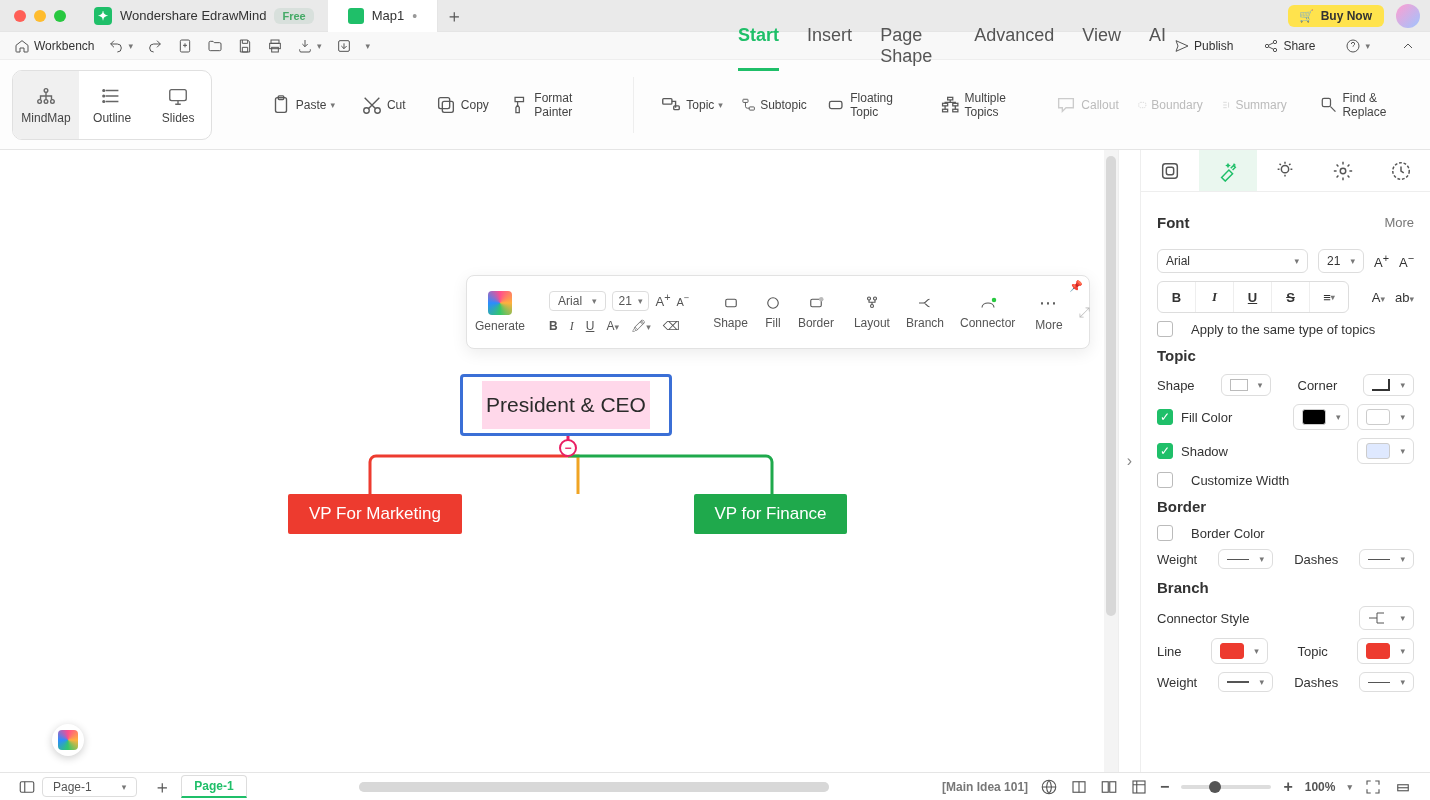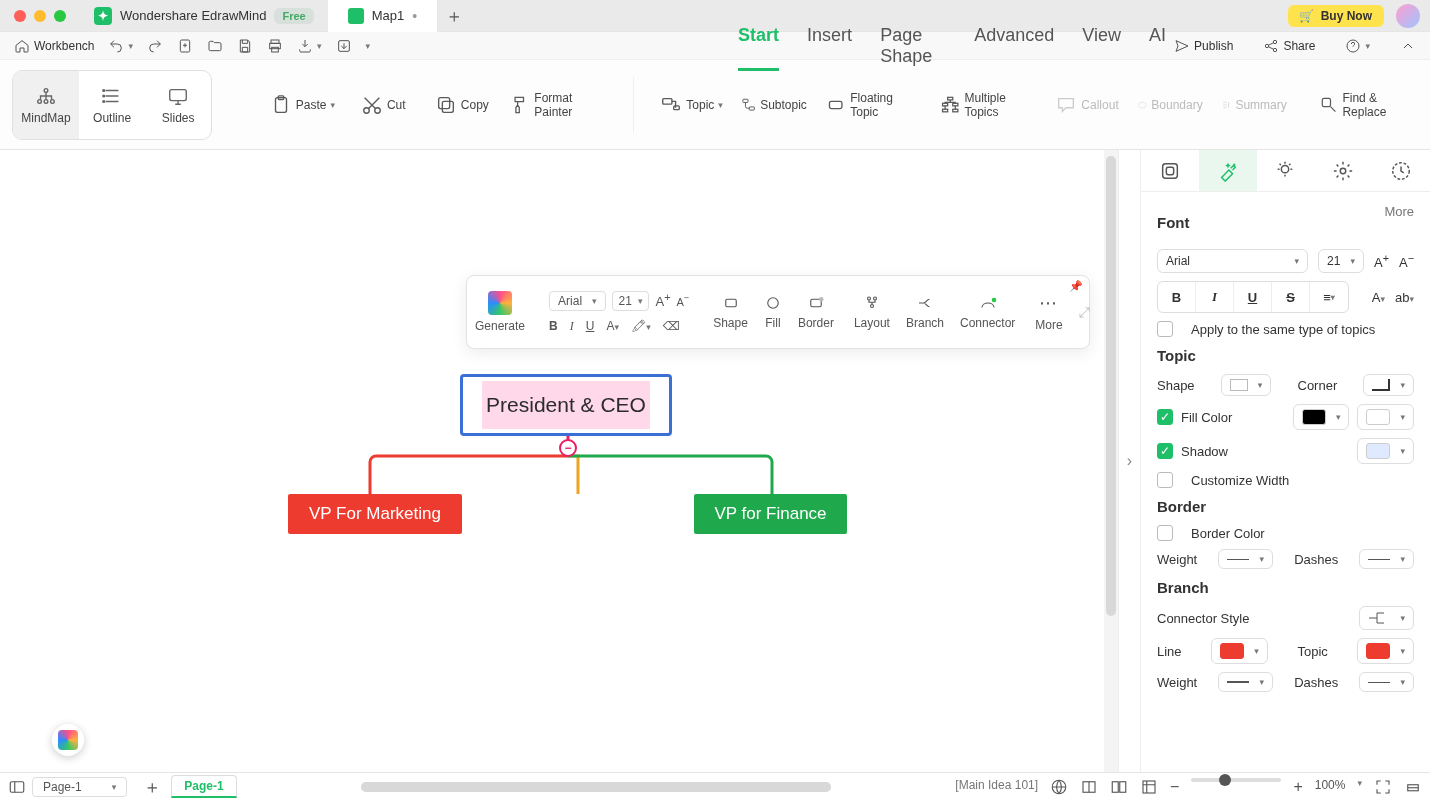--- a/index.html
+++ b/index.html
@@ -95,31 +95,31 @@
   .chk.on { background:var(--accent); border-color:var(--accent); color:#fff; font-size:12px; }
   .more-link { color:#777; font-weight:400; font-size:13px; cursor:pointer; }
   .color-sw { width:24px; height:16px; border-radius:3px; border:1px solid #ccc; display:inline-block;}
   
   .vscroll { position:absolute; right:0; top:0; bottom:0; width:14px; background:#f4f4f4; }
   .vscroll .thumb { position:absolute; left:2px; right:2px; top:6px; height:460px; background:#d8d8d8; border-radius:6px; }
   
   .ai-fab { position:absolute; left:52px; bottom:16px; width:32px; height:32px; border-radius:50%; background:#fff; box-shadow:0 2px 8px rgba(0,0,0,0.2); display:flex; align-items:center; justify-content:center; }
   .ai-fab .g { width:20px; height:20px; border-radius:4px; background:conic-gradient(from 0deg,#ff4d8d,#ffb13d,#33c76a,#2b8cff,#ff4d8d);}
   
-  .statusbar { height:28px; background:#fff; border-top:1px solid var(--border-light); display:flex; align-items:center; padding:0 8px; font-size:12px; color:#555; }
+  .statusbar { height:28px; background:#fff; border-top:1px solid var(--border-light); display:flex; align-items:center; padding:0 18px; font-size:12px; color:#555; }
   .page-sel { border:1px solid #ddd; border-radius:4px; padding:2px 10px; margin:0 6px; display:flex; align-items:center; gap:30px;}
   .page-tab { background:#fff; border:1px solid #ddd; border-bottom:2px solid var(--accent); color:var(--accent); padding:3px 12px; font-weight:600; border-radius:4px 4px 0 0;}
   .status-spacer { flex:1; height:100%; display:flex; align-items:center; justify-content:center;}
   .hscroll { width:470px; height:10px; background:#f0f0f0; border-radius:6px; position:relative; }
   .hscroll .thumb { position:absolute; left:0; width:470px; top:0; bottom:0; background:#d8d8d8; border-radius:6px;}
-  .status-right { display:flex; gap:12px; }
+  .status-right { display:flex; align-items:center; gap:12px;font-weight:bold; }
   .zoom-track { width:90px; height:4px; background:#ddd; border-radius:2px; position:relative;}
   .zoom-thumb { position:absolute; top:-4px; left:28px; width:12px; height:12px; border-radius:50%; background:#555;}
   .sb-ico { width:18px; height:18px; stroke:#555; fill:none; stroke-width:1.5;}
-  .font-head-row{ display:flex; align-items:flex-start; justify-content:space-between;}
+  .font-head-row{ display:flex; align-items:center; justify-content:space-between;}
 </style>
 </head>
 <body>
 
 <div class="titlebar">
   <div class="traffic-lights">
     <div class="tl red"></div>
     <div class="tl yellow"></div>
     <div class="tl green"></div>
   </div>

